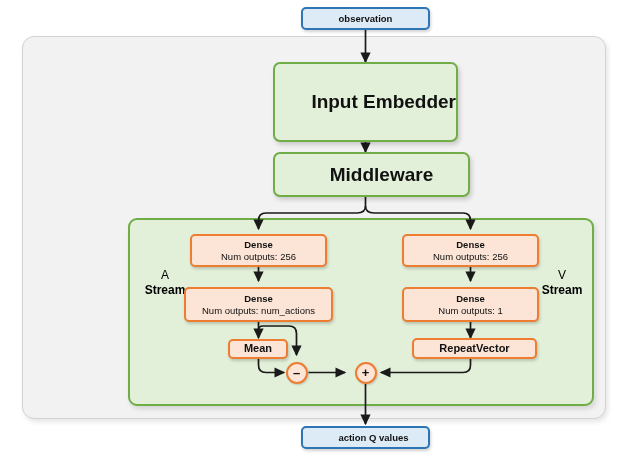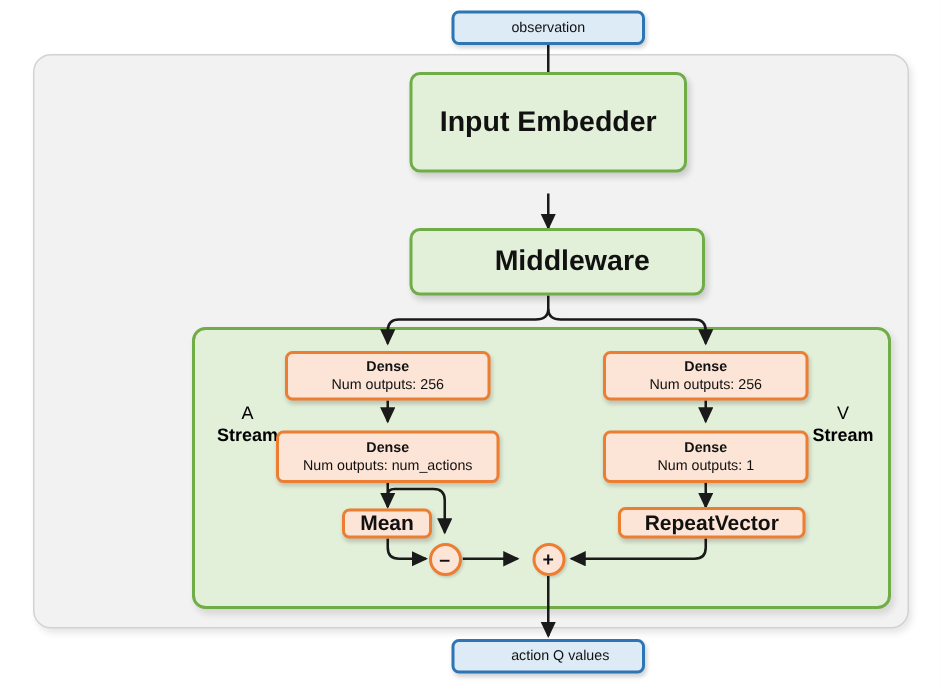--- a/index.html
+++ b/index.html
@@ -57,21 +57,21 @@
   }
 
   
   .io-box {
     background: #ddebf7;
     border: 2px solid #2e75b6;
     border-radius: 5px;
     box-shadow: 1px 2px 3px rgba(0,0,0,0.18);
     font-size: 9.5px;
     color: #111111;
-    font-weight: 400;
+    font-weight: 700;
   }
 
   
   .green-box {
     background: #e2efd9;
     border: 2px solid #70ad47;
     border-radius: 7px;
     box-shadow: 2px 3px 4px rgba(0,0,0,0.16);
     font-size: 19px;
     font-weight: bold;
@@ -88,21 +88,21 @@
   }
   .orange-box .t1 {
     font-size: 9.5px;
     font-weight: bold;
   }
   .orange-box .t2 {
     font-size: 9.5px;
     font-weight: 400;
   }
   .orange-box.single .t1 {
-    font-size: 14px;
+    font-size: 11px;
     font-weight: bold;
   }
 
   
   .op-circle {
     position: absolute;
     width: 22px;
     height: 22px;
     border-radius: 50%;
     background: #fce4d6;
@@ -195,21 +195,21 @@
       <path d="M470.5,359 L470.5,365 Q470.5,372.5 463,372.5 L381,372.5" marker-end="url(#arrow)"></path>
 
       <path d="M365.5,384 L365.5,424" marker-end="url(#arrow)"></path>
     </g>
   </svg>
 
   <div class="node io-box" style="left:301px; top:7px; width:129px; height:23px;">
     <span>observation</span>
   </div>
 
-  <div class="node green-box" style="left:273px; top:48px; width:185px; height:67px;">
+  <div class="node green-box" style="left:273px; top:62px; width:185px; height:80px;align-items:flex-end;">
     <span>Input Embedder</span>
   </div>
 
   <div class="node green-box" style="left:273px; top:152px; width:197px; height:45px;padding-left:20px;">
     <span>Middleware</span>
   </div>
 
 
   <div class="label label-stream" style="left:137px; top:268px; width:56px;">
     <span class="ln1">A</span>

